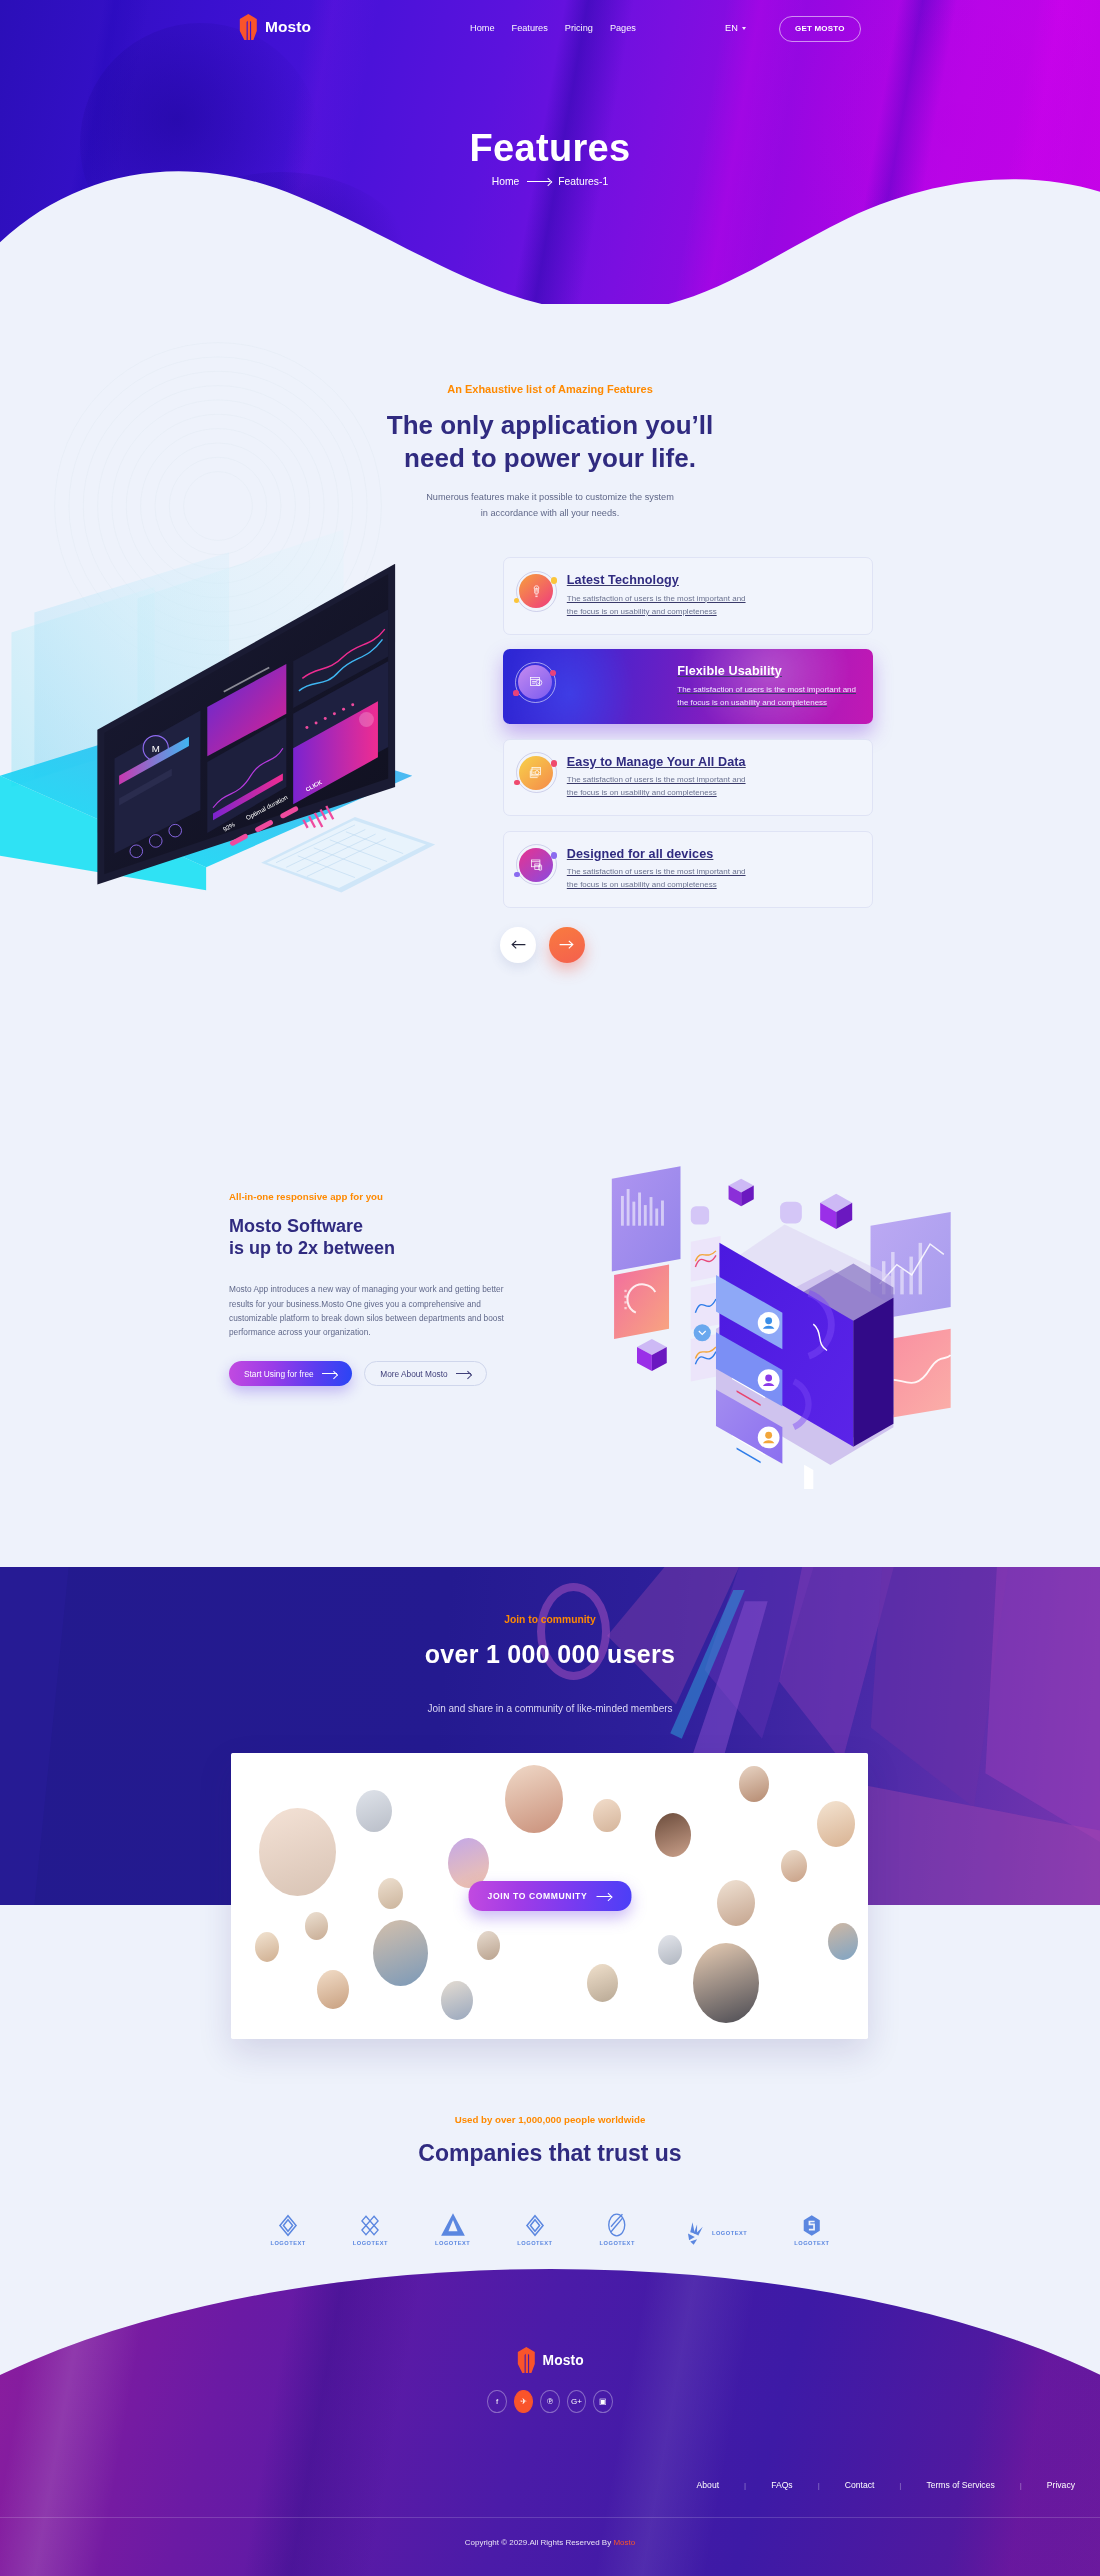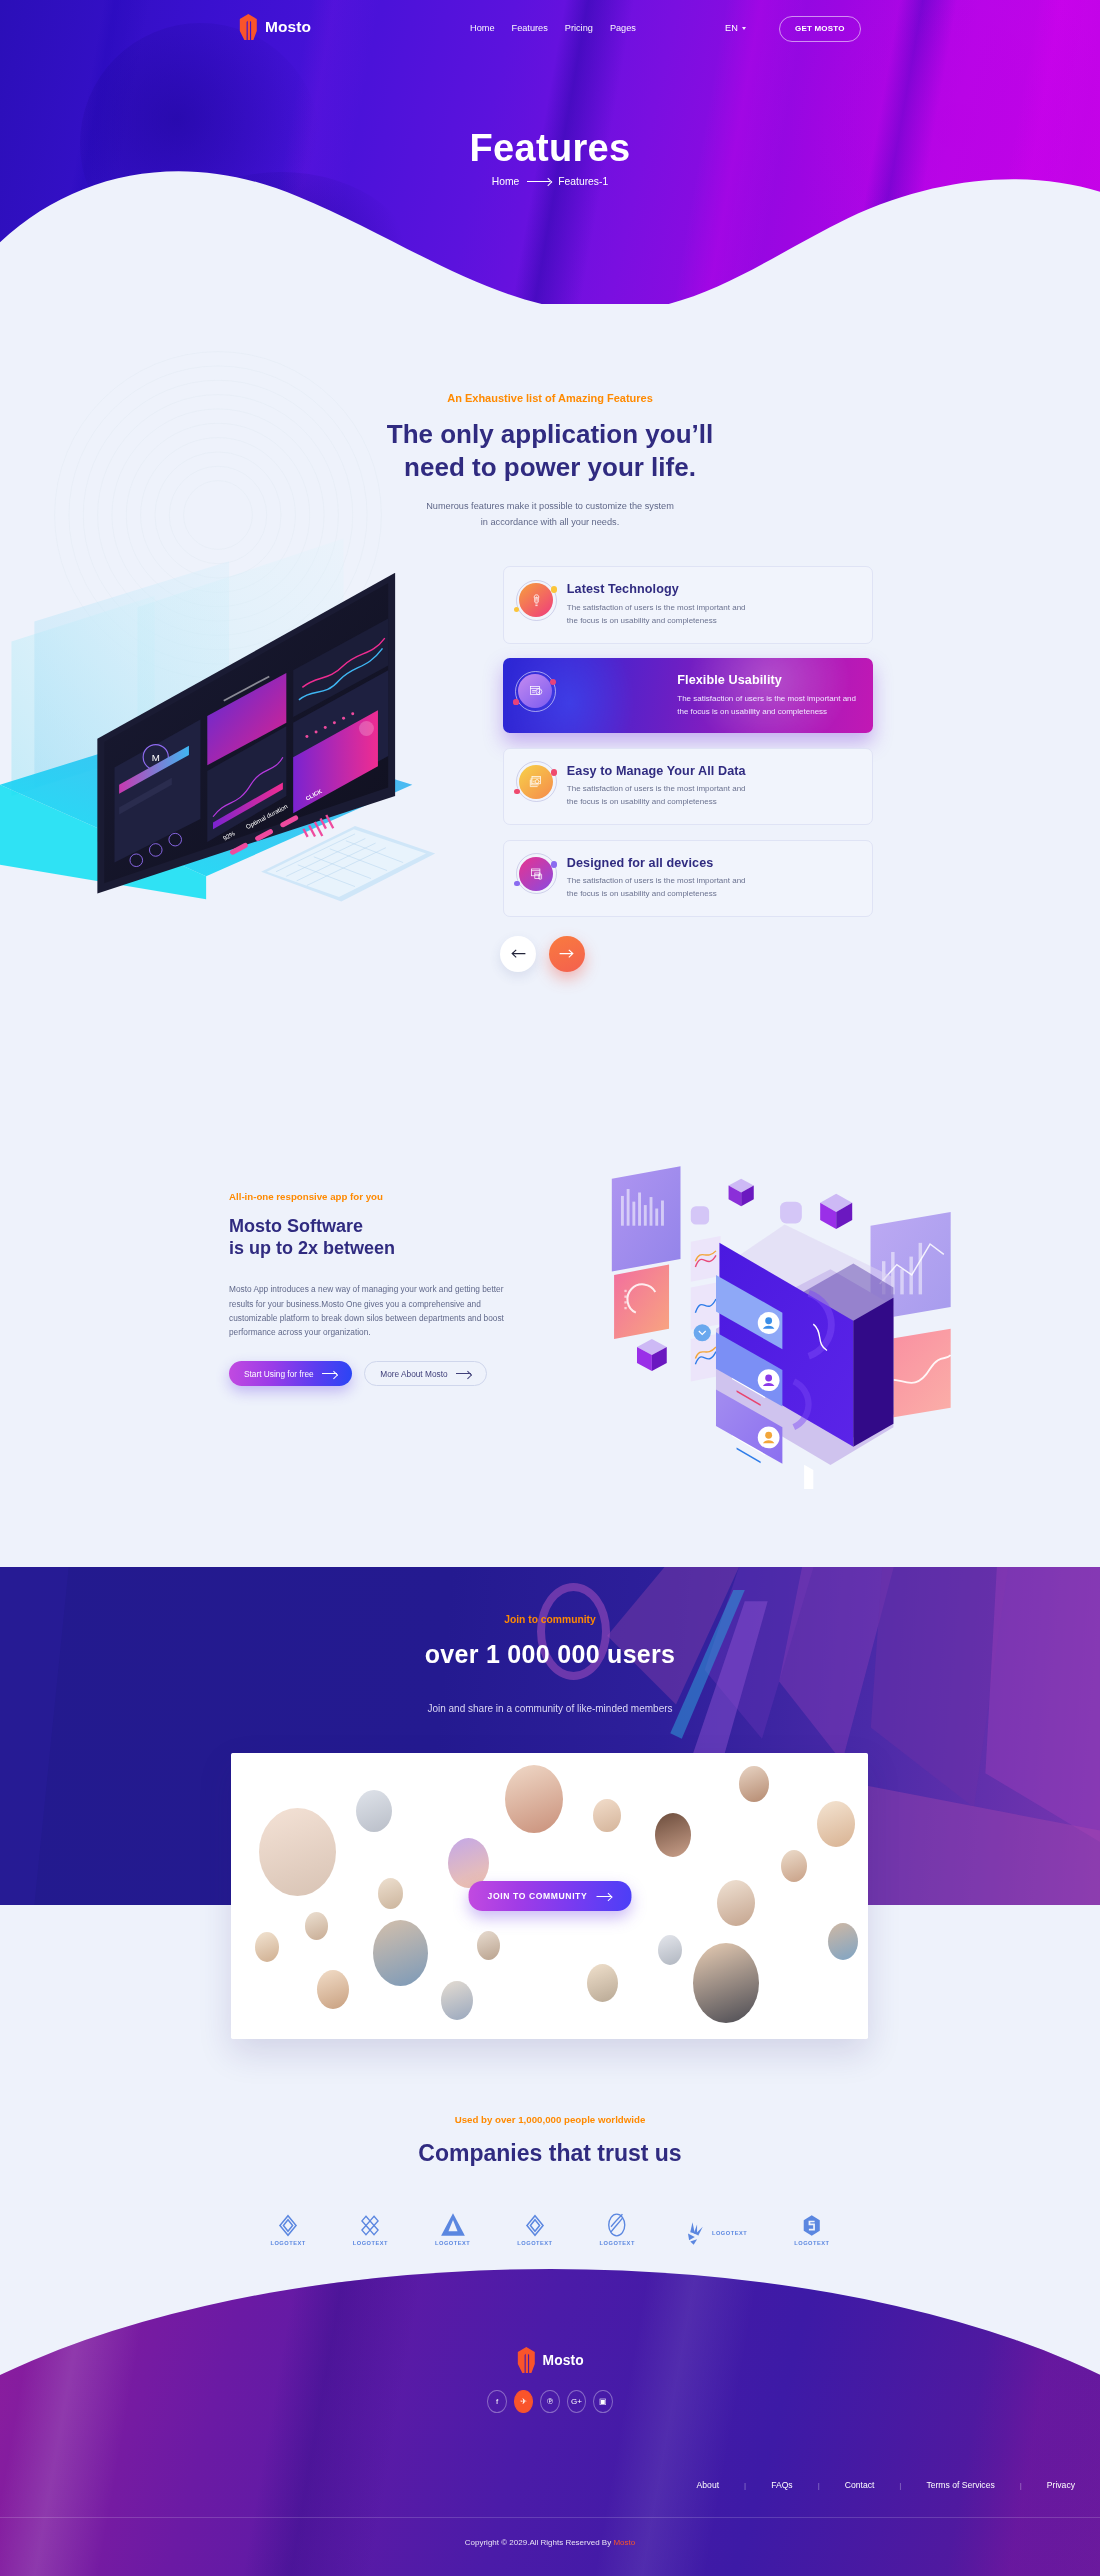--- a/index.html
+++ b/index.html
@@ -69,33 +69,33 @@
   }
   .crumbs{
     position:absolute;top:176px;width:1100px;text-align:center;z-index:5;
     color:#fff;font-size:10.3px;display:flex;align-items:center;justify-content:center;gap:8px;
   }
   .crumbs a{color:#fff;text-decoration:none;}
   .crumb-arrow{display:inline-block;width:23px;height:1.1px;background:#fff;position:relative;}
   .crumb-arrow:after{content:"";position:absolute;right:-0.6px;top:-2.3px;width:5.2px;height:5.2px;border-top:1.1px solid #fff;border-right:1.1px solid #fff;transform:rotate(45deg);}
 
   
-  .sec-features{position:absolute;top:320px;left:0;width:1100px;height:814px;}
+  .sec-features{position:absolute;top:311px;left:0;width:1100px;height:814px;}
   .rings{position:absolute;left:46px;top:23px;width:344px;height:344px;opacity:.55;}
   .eyebrow{color:#ff8a00;font-size:11px;font-weight:600;text-align:center;}
   .h2{color:#302b80;font-size:26px;font-weight:700;line-height:1.28;text-align:center;}
   .lead{color:#5f6788;font-size:9.2px;line-height:1.65;text-align:center;}
 
   .feat-head{position:absolute;top:72px;left:321px;width:458px;}
   .feat-head .eyebrow{margin-bottom:13.8px;}
   .feat-head .lead{margin-top:15px;}
 
   .illus-hero{position:absolute;left:0px;top:178px;width:481px;height:413px;}
 
-  .cards{position:absolute;left:503px;top:246px;width:370px;}
+  .cards{position:absolute;left:503px;top:246px;width:370px;text-decoration:underline;}
   .card{
     background:#f1f4fc;border:0.6px solid #dfe3f5;border-radius:6.9px;
     padding:15px 17px 15px 15px;display:flex;gap:13.8px;align-items:flex-start;
     margin-bottom:14.3px;min-height:65px;position:relative;
   }
   .card.active{
     border:none;
     background:
       radial-gradient(ellipse 115px 103px at 72% 30%, rgba(255,255,255,.22), rgba(255,255,255,0) 70%),
       radial-gradient(ellipse 92px 115px at 18% 60%, rgba(60,90,255,.45), rgba(60,90,255,0) 70%),

